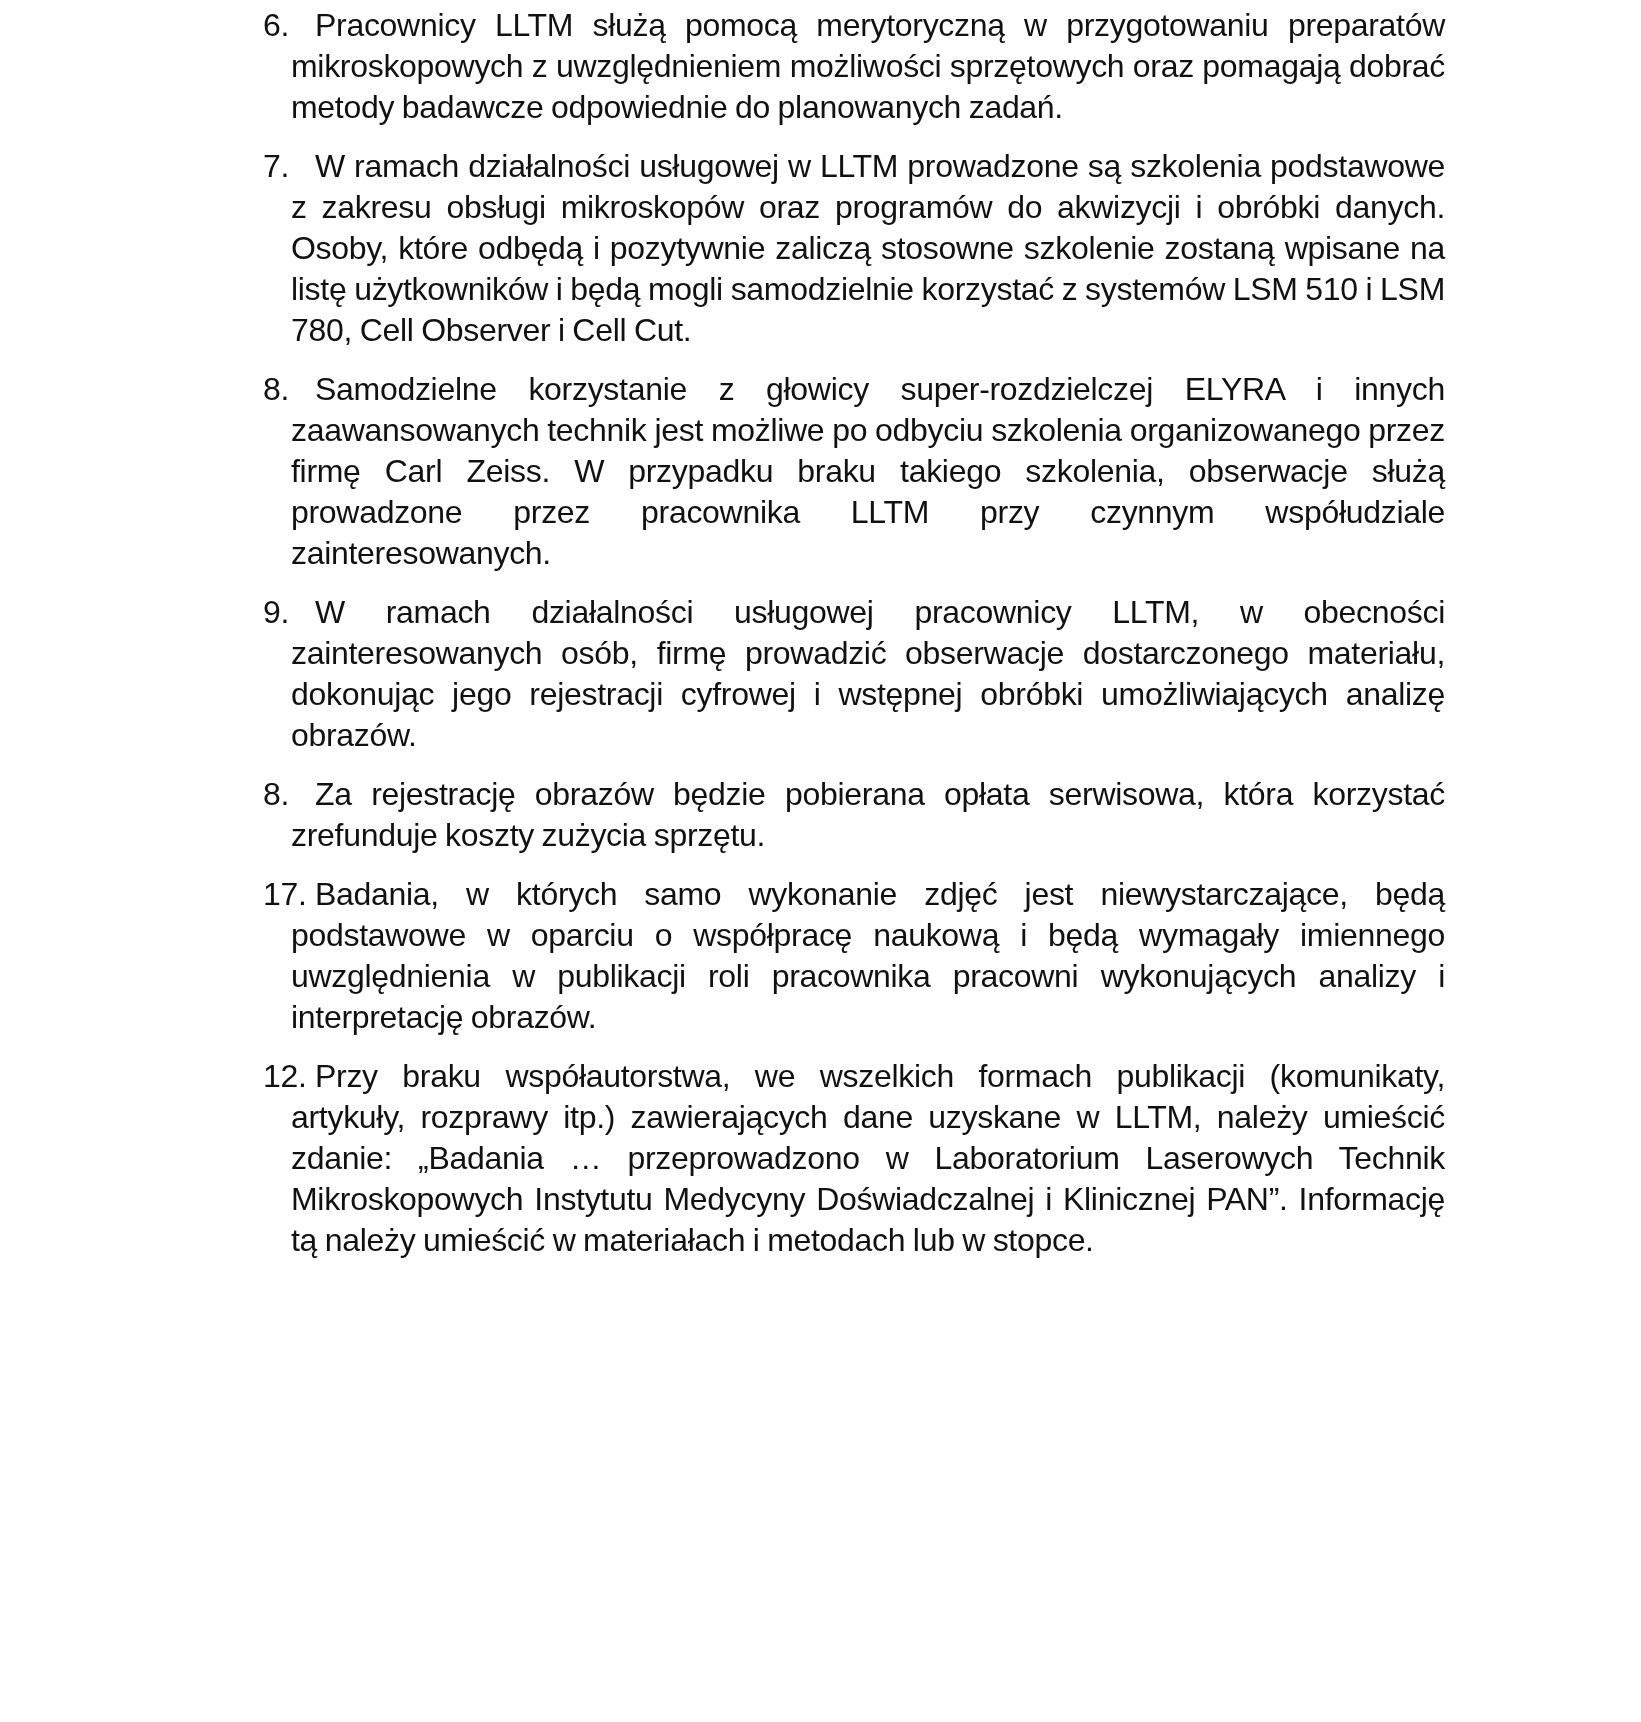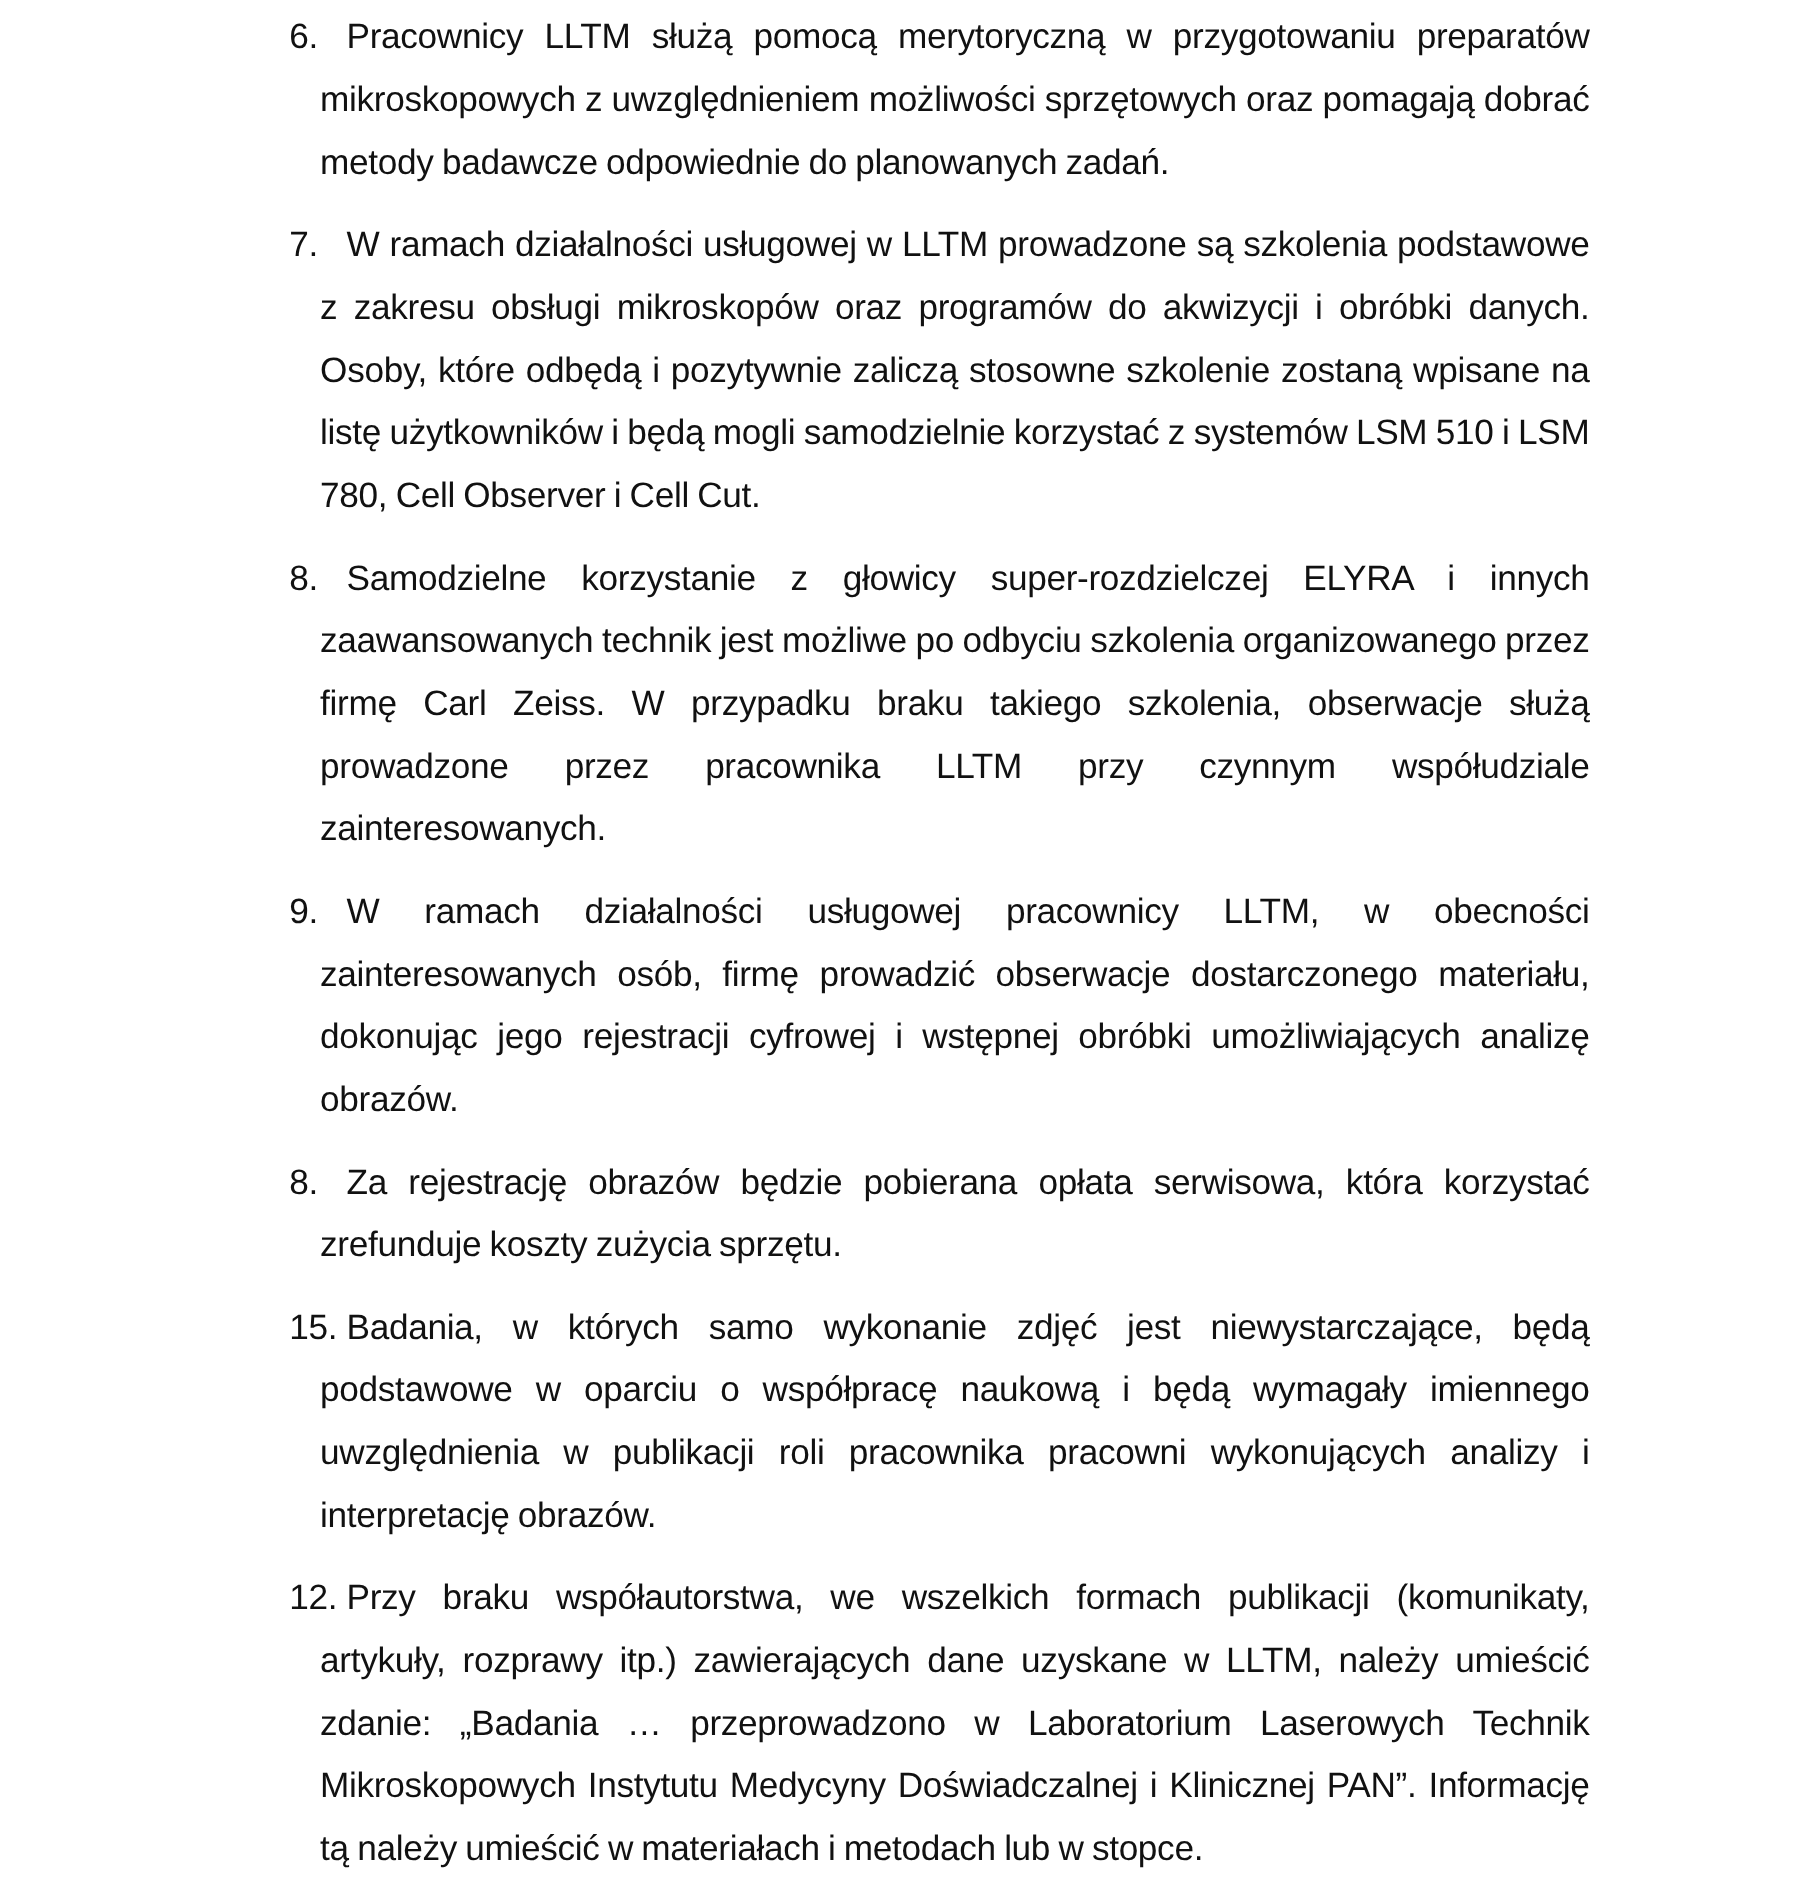--- a/index.html
+++ b/index.html
@@ -17,21 +17,21 @@
     padding-top: 5px;
     font-family: "Liberation Sans", sans-serif;
   }
   .list-item {
     margin-left: 291px;
     margin-right: 196px;
     margin-bottom: 18px;
     text-indent: -28px;
     text-align: justify;
     font-size: 32px;
-    line-height: 57px;
+    line-height: 41px;
     letter-spacing: -0.3px;
     word-spacing: -1px;
     color: #111111;
   }
   .num {
     display: inline-block;
     min-width: 52px;
     text-indent: 0;
   }
   .item-text {
@@ -46,17 +46,17 @@
   <div class="list-item"><span class="num">6.</span><span class="item-text">Pracownicy LLTM służą pomocą merytoryczną w przygotowaniu preparatów mikroskopowych z uwzględnieniem możliwości sprzętowych oraz pomagają dobrać metody badawcze odpowiednie do planowanych zadań.</span></div>
 
   <div class="list-item"><span class="num">7.</span><span class="item-text">W ramach działalności usługowej w LLTM prowadzone są szkolenia podstawowe z zakresu obsługi mikroskopów oraz programów do akwizycji i obróbki danych. Osoby, które odbędą i pozytywnie zaliczą stosowne szkolenie zostaną wpisane na listę użytkowników i będą mogli samodzielnie korzystać z systemów LSM 510 i LSM 780, Cell Observer i Cell Cut.</span></div>
 
   <div class="list-item"><span class="num">8.</span><span class="item-text">Samodzielne korzystanie z głowicy super-rozdzielczej ELYRA i innych zaawansowanych technik jest możliwe po odbyciu szkolenia organizowanego przez firmę Carl Zeiss. W przypadku braku takiego szkolenia, obserwacje służą prowadzone przez pracownika LLTM przy czynnym współudziale zainteresowanych.</span></div>
 
   <div class="list-item"><span class="num">9.</span><span class="item-text">W ramach działalności usługowej pracownicy LLTM, w obecności zainteresowanych osób, firmę prowadzić obserwacje dostarczonego materiału, dokonując jego rejestracji cyfrowej i wstępnej obróbki umożliwiających analizę obrazów.</span></div>
 
   <div class="list-item"><span class="num">8.</span><span class="item-text">Za rejestrację obrazów będzie pobierana opłata serwisowa, która korzystać zrefunduje koszty zużycia sprzętu.</span></div>
 
-  <div class="list-item"><span class="num">15.</span><span class="item-text">Badania, w których samo wykonanie zdjęć jest niewystarczające, będą podstawowe w oparciu o współpracę naukową i będą wymagały imiennego uwzględnienia w publikacji roli pracownika pracowni wykonujących analizy i interpretację obrazów.</span></div>
+  <div class="list-item"><span class="num">17.</span><span class="item-text">Badania, w których samo wykonanie zdjęć jest niewystarczające, będą podstawowe w oparciu o współpracę naukową i będą wymagały imiennego uwzględnienia w publikacji roli pracownika pracowni wykonujących analizy i interpretację obrazów.</span></div>
 
   <div class="list-item"><span class="num">12.</span><span class="item-text">Przy braku współautorstwa, we wszelkich formach publikacji (komunikaty, artykuły, rozprawy itp.) zawierających dane uzyskane w LLTM, należy umieścić zdanie: „Badania … przeprowadzono w Laboratorium Laserowych Technik Mikroskopowych Instytutu Medycyny Doświadczalnej i Klinicznej PAN”. Informację tą należy umieścić w materiałach i metodach lub w stopce.</span></div>
 
 </div>
 
 </body></html>

